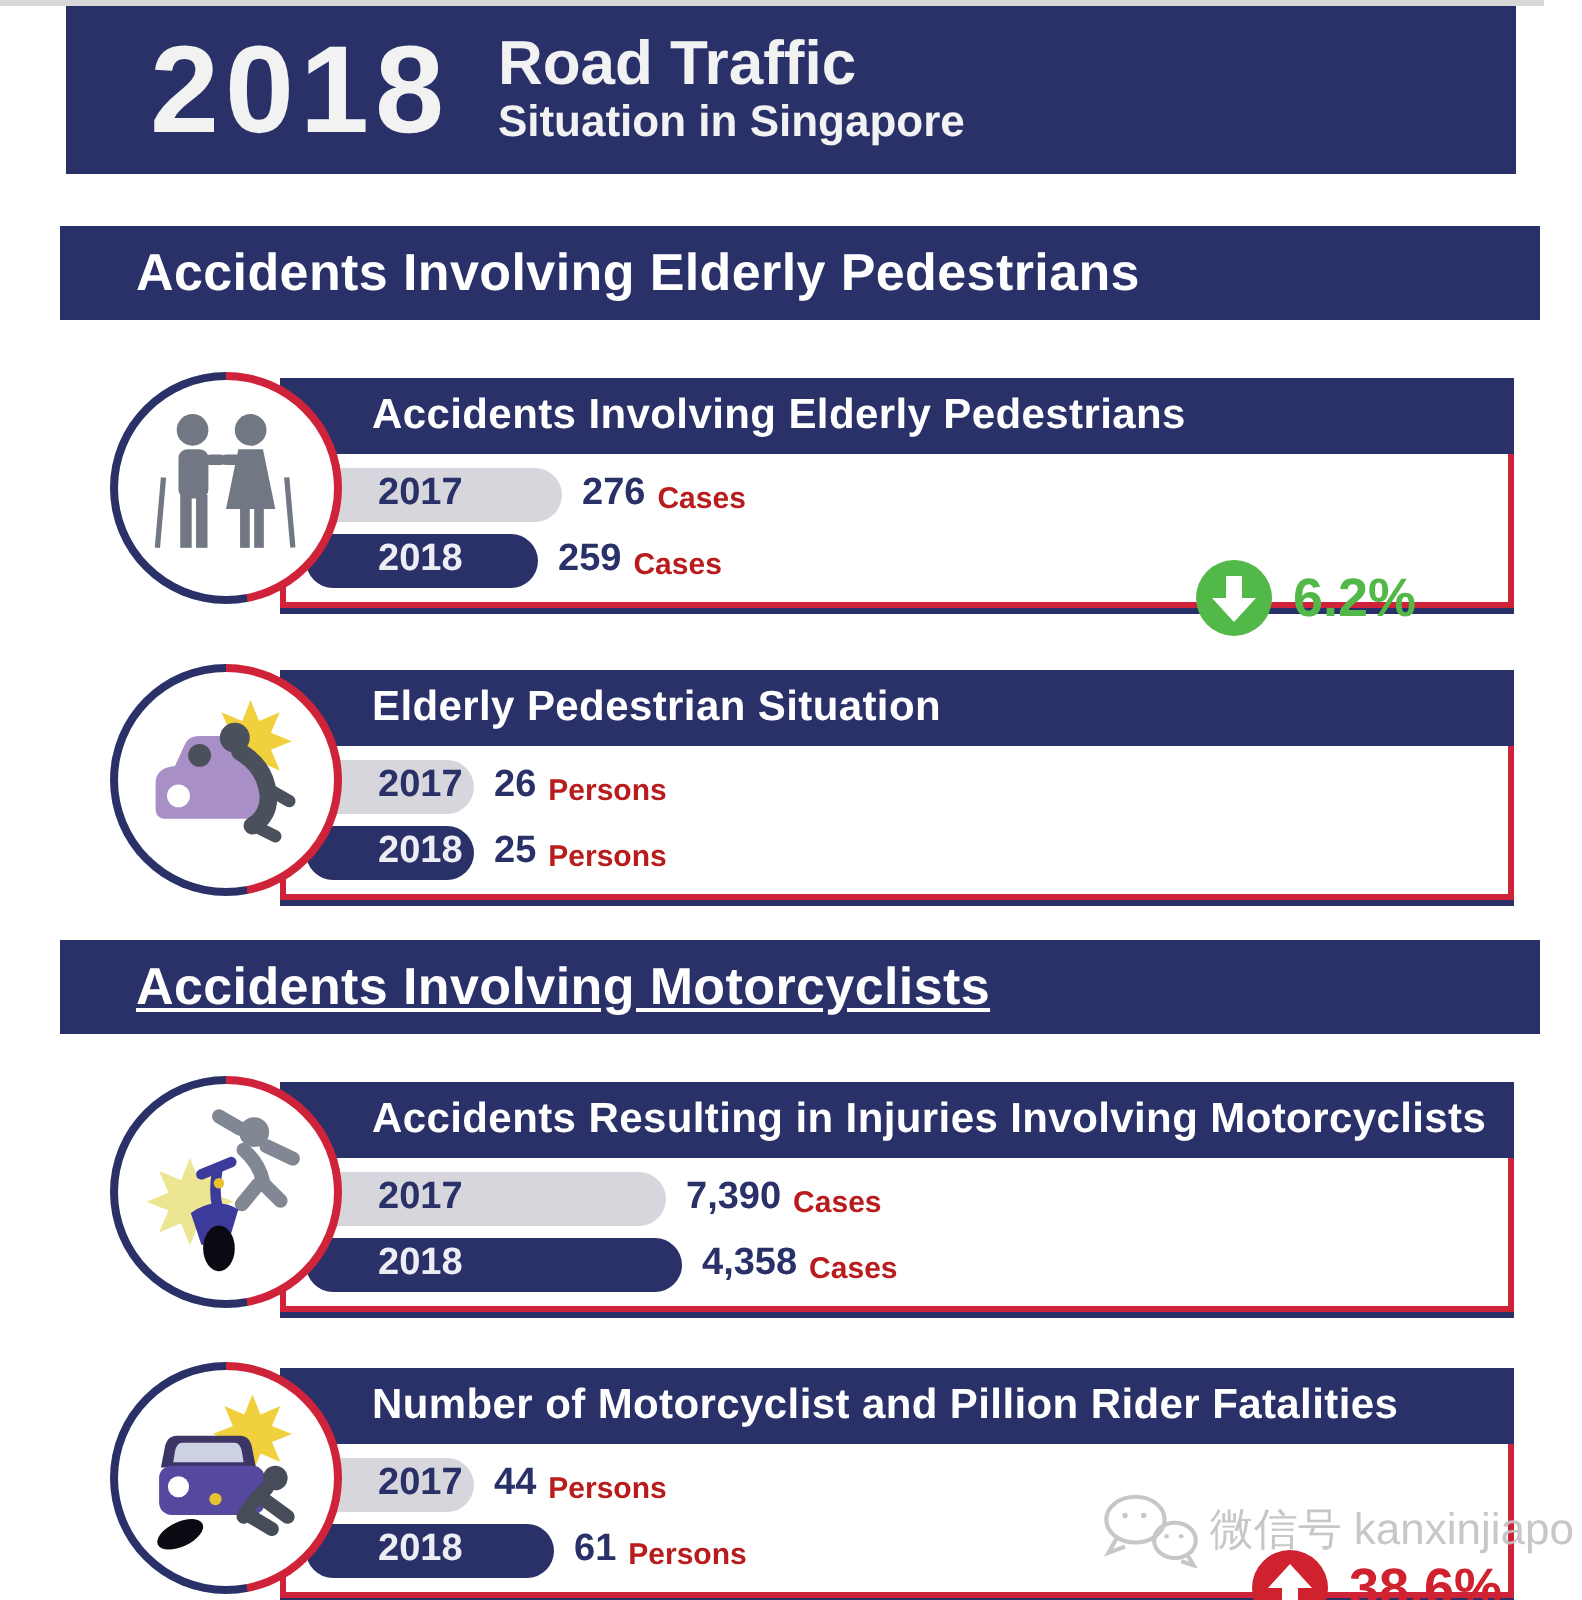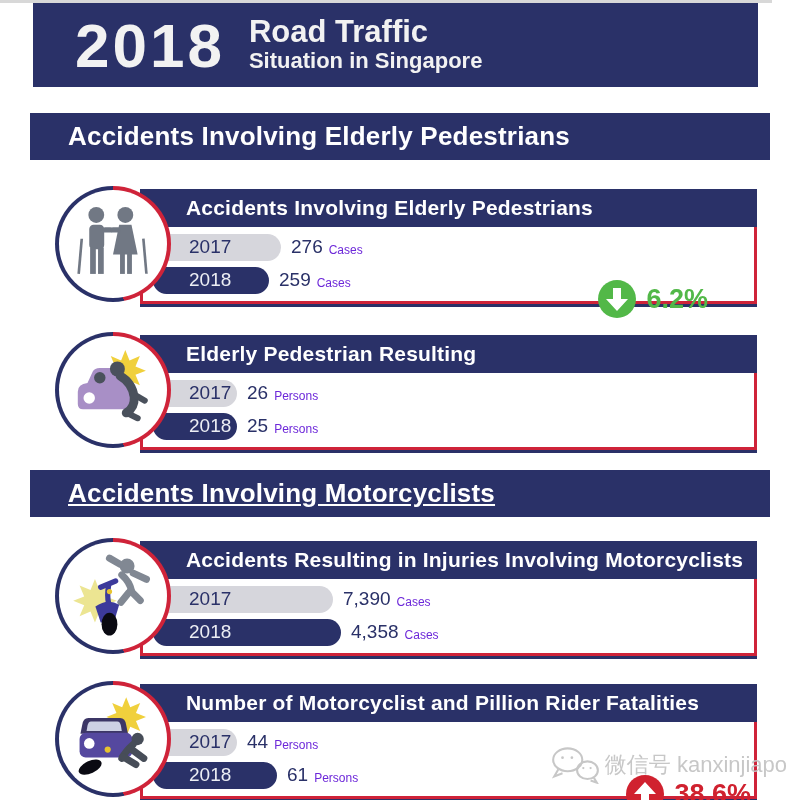--- a/index.html
+++ b/index.html
@@ -36,27 +36,27 @@
                   display:flex; align-items:center; justify-content:center; }
   .circle-inner svg { width:88px; height:88px; }
 
   .card-main { position:absolute; left:85px; right:0; top:3px; bottom:0;
                background:#fff; border:3px solid #cf2339; border-top:none;
                box-shadow:0 3px 0 #2a3168; }
   .card-title { background:#2a3168; margin:0 -3px; height:38px; color:#fff;
                 font-size:21px; font-weight:bold; display:flex; align-items:center;
                 padding-left:46px; letter-spacing:.2px; }
   .card-body { position:relative; padding:5px 0 0 10px; }
-  .row { display:flex; align-items:center; height:30px; margin-bottom:3px; }
+  .row { display:flex; align-items:center; height:30px; margin-bottom:3px;font-weight:bold; }
   .pill { height:27px; border-radius:14px; display:flex; align-items:center;
           padding-left:36px; font-size:19px; flex:none; }
   .pill.gray { background:#d6d6dc; color:#2a3168; }
   .pill.navy { background:#2a3168; color:#eceef4; }
   .value { font-size:19px; color:#2a3168; margin-left:10px; }
-  .unit  { font-size:12px; color:#6d28d9; margin-left:6px; padding-top:5px; }
+  .unit  { font-size:15px; color:#b91c1c; margin-left:6px; padding-top:5px; }
 
   .pc0r0{width:128px} .pc0r1{width:116px}
   .pc1r0{width:84px}  .pc1r1{width:84px}
   .pc2r0{width:180px} .pc2r1{width:188px}
   .pc3r0{width:84px}  .pc3r1{width:124px}
 
   .change { position:absolute; display:flex; align-items:center; gap:9px;
             top:52px; font-size:27px; font-weight:600; }
   .change.down { color:#52b848; }
   .change.up   { color:#d0212f; }
@@ -144,21 +144,21 @@
           <path d="M58,34 q14,8 16,24 q1,12 -9,18"></path>
         </g>
         <g stroke="#4a515c" stroke-width="7" fill="none" stroke-linecap="round">
           <path d="M72,54 l14,8"></path>
           <path d="M66,76 l12,6"></path>
         </g>
       </svg>
     </div>
   </div>
   <div class="card-main">
-    <div class="card-title">Elderly Pedestrian Resulting</div>
+    <div class="card-title">Elderly Pedestrian Situation</div>
     <div class="card-body">
       <div class="row">
         <div class="pill gray pc1r0">2017</div>
         <div class="value">26</div>
         <div class="unit">Persons</div>
       </div>
       <div class="row">
         <div class="pill navy pc1r1">2018</div>
         <div class="value">25</div>
         <div class="unit">Persons</div>

